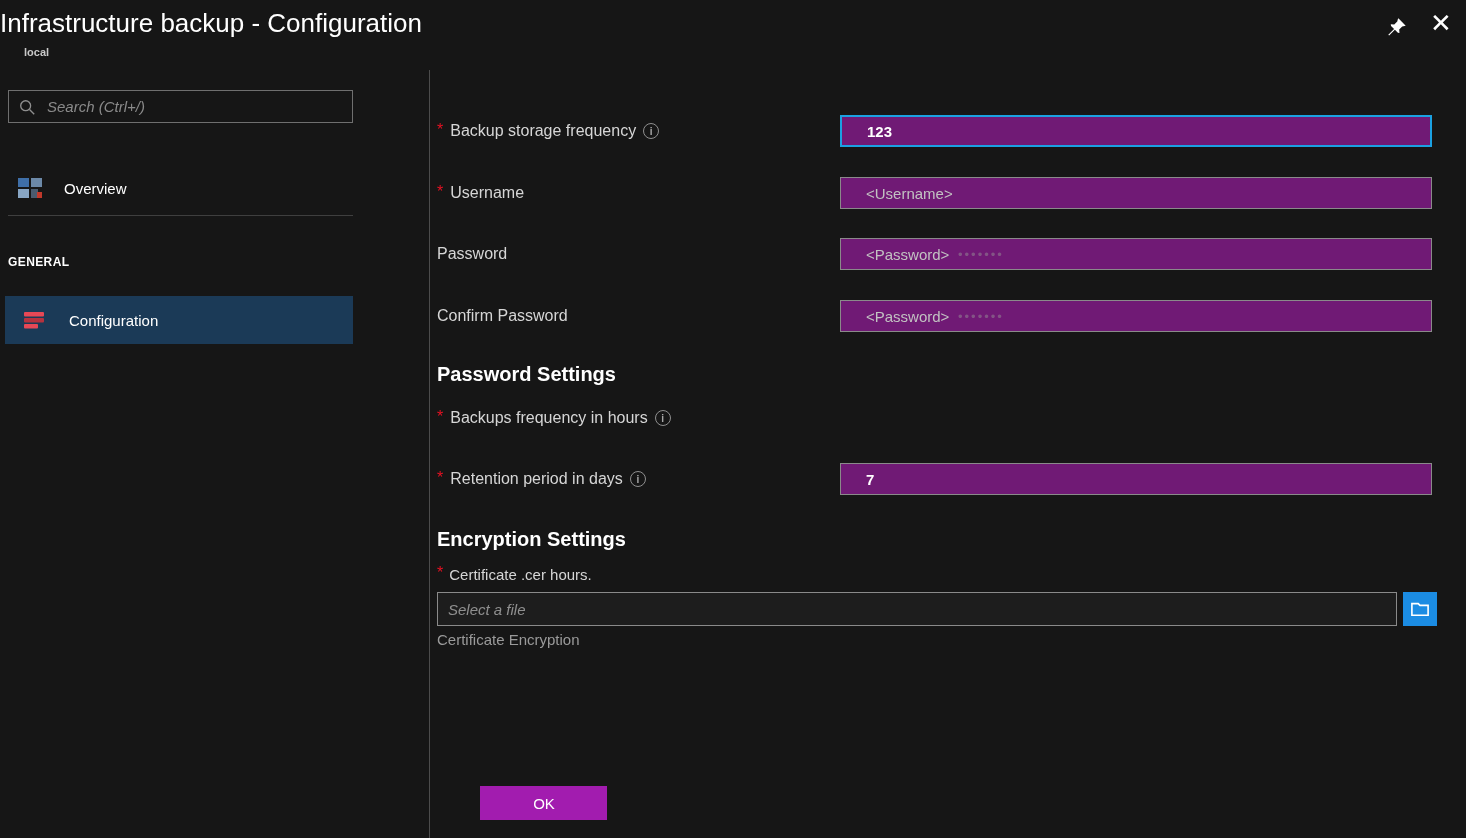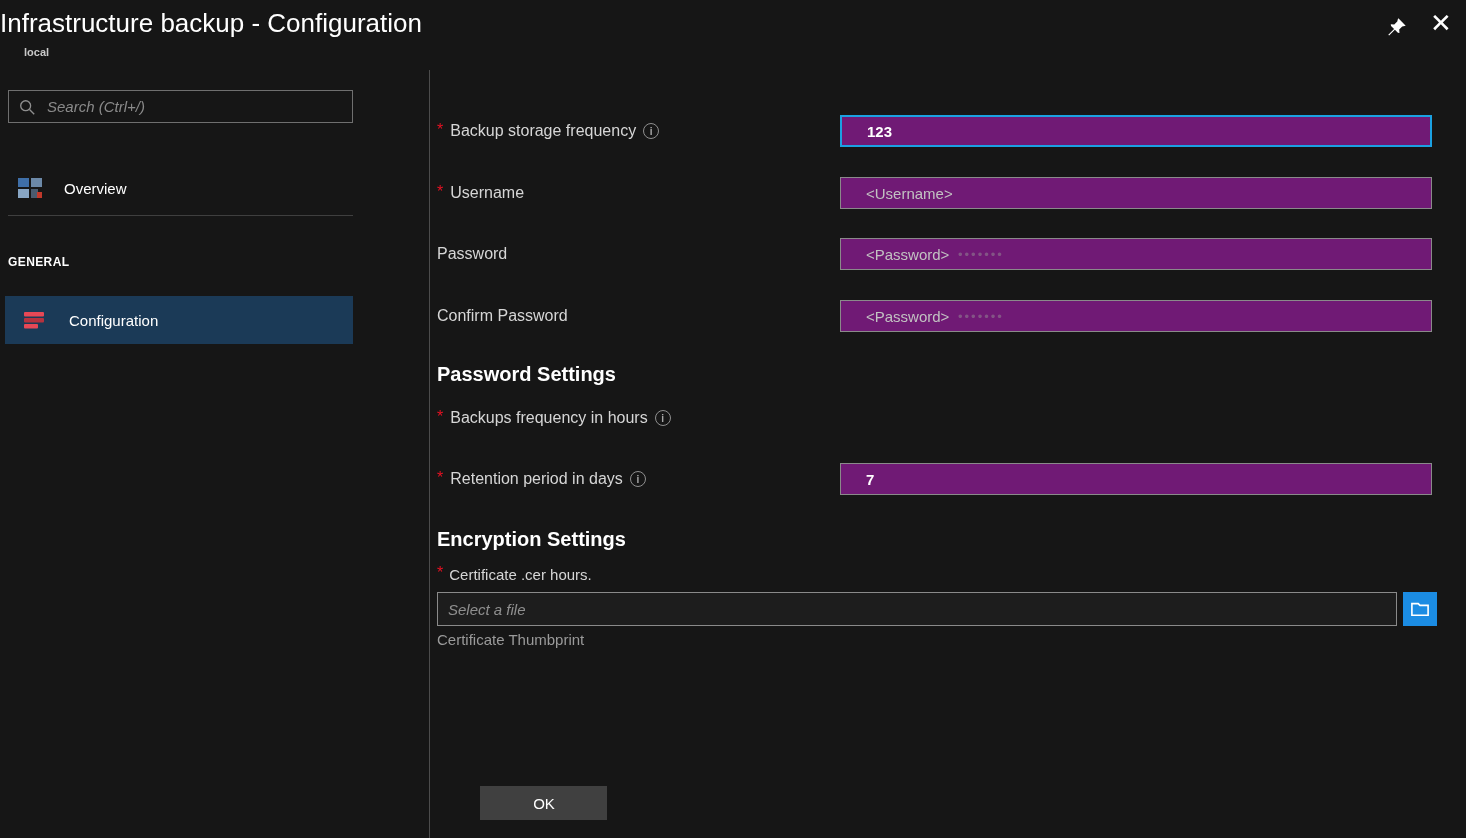--- a/index.html
+++ b/index.html
@@ -42,21 +42,21 @@
   .ghost-dots { position:absolute; left:118px; top:50%; transform:translateY(-50%); color:#9a9a9a; opacity:0.45; letter-spacing:2px; font-size:13px; pointer-events:none; }
   .section-heading { position:absolute; left:39px; font-size:20px; font-weight:600; color:#ffffff; }
   .cert-label { position:absolute; left:39px; display:flex; align-items:center; gap:6px; font-size:15px; color:#d6d6d6; }
   .file-row { position:absolute; left:39px; top:522px; height:34px; display:flex; align-items:center; }
   .file-input { width:960px; height:32px; background:#1d1d1d; border:1px solid #8a8a8a; color:#fff; font-size:15px; padding:16px 10px; font-family:inherit; outline:none; }
   .file-input::placeholder { color:#8f8f8f; font-style:italic; }
   .browse-btn { width:34px; height:34px; margin-left:6px; background:#1b8ce3; border:none; display:flex; align-items:center; justify-content:center; cursor:pointer; padding:0; }
   .thumb-label { position:absolute; left:39px; top:561px; font-size:15px; color:#9a9a9a; }
   .thumb-area { position:absolute; left:39px; top:584px; width:1000px; height:88px; background:#262626; border:1px solid #8a8a8a; color:#c9c9c9; font-size:14px; padding:10px 12px; resize:none; font-family:inherit; outline:none; }
   .thumb-area::placeholder { color:#bdbdbd; font-style:normal; }
-  .ok-btn { position:absolute; left:82px; top:716px; width:127px; height:34px; background:#404040; color:#fff; border:none; font-size:15px; font-family:inherit; cursor:pointer;padding-left:7px; }
+  .ok-btn { position:absolute; left:82px; top:716px; width:127px; height:34px; background:#a21caf; color:#fff; border:none; font-size:15px; font-family:inherit; cursor:pointer;padding-left:7px; }
 </style>
 </head>
 <body>
 
 <div class="hdr-title">Infrastructure backup - Configuration</div>
 <div class="hdr-sub">local</div>
 <div class="pin-btn">
   <span style="display:flex;">
     <svg width="22" height="22" viewBox="0 0 24 24">
         <path fill="#ffffff" d="M13.5 2.5l8 8-1.2.4-2.6.6-3.3 3.3.3 3.8-1.7-.3-3.3-3.3-6.3 6.3-.9-.9 6.3-6.3-3.3-3.3-.3-1.7 3.8.3 3.3-3.3.6-2.6z"></path>
@@ -178,18 +178,18 @@
     <input class="file-input" placeholder="Select a file" style="">
     <button class="browse-btn">
       <span style="display:flex;">
         <svg width="20" height="18" viewBox="0 0 22 20">
             <path d="M2 4h7l2 2h9v11H2z" fill="none" stroke="#ffffff" stroke-width="1.8"></path>
           </svg>
       </span>
     </button>
   </div>
 
-  <div class="thumb-label">Certificate Thumbprint</div>
+  <div class="thumb-label">Certificate Encryption</div>
 
 
   <button class="ok-btn">OK</button>
 
 </div>
 
 </body></html>

